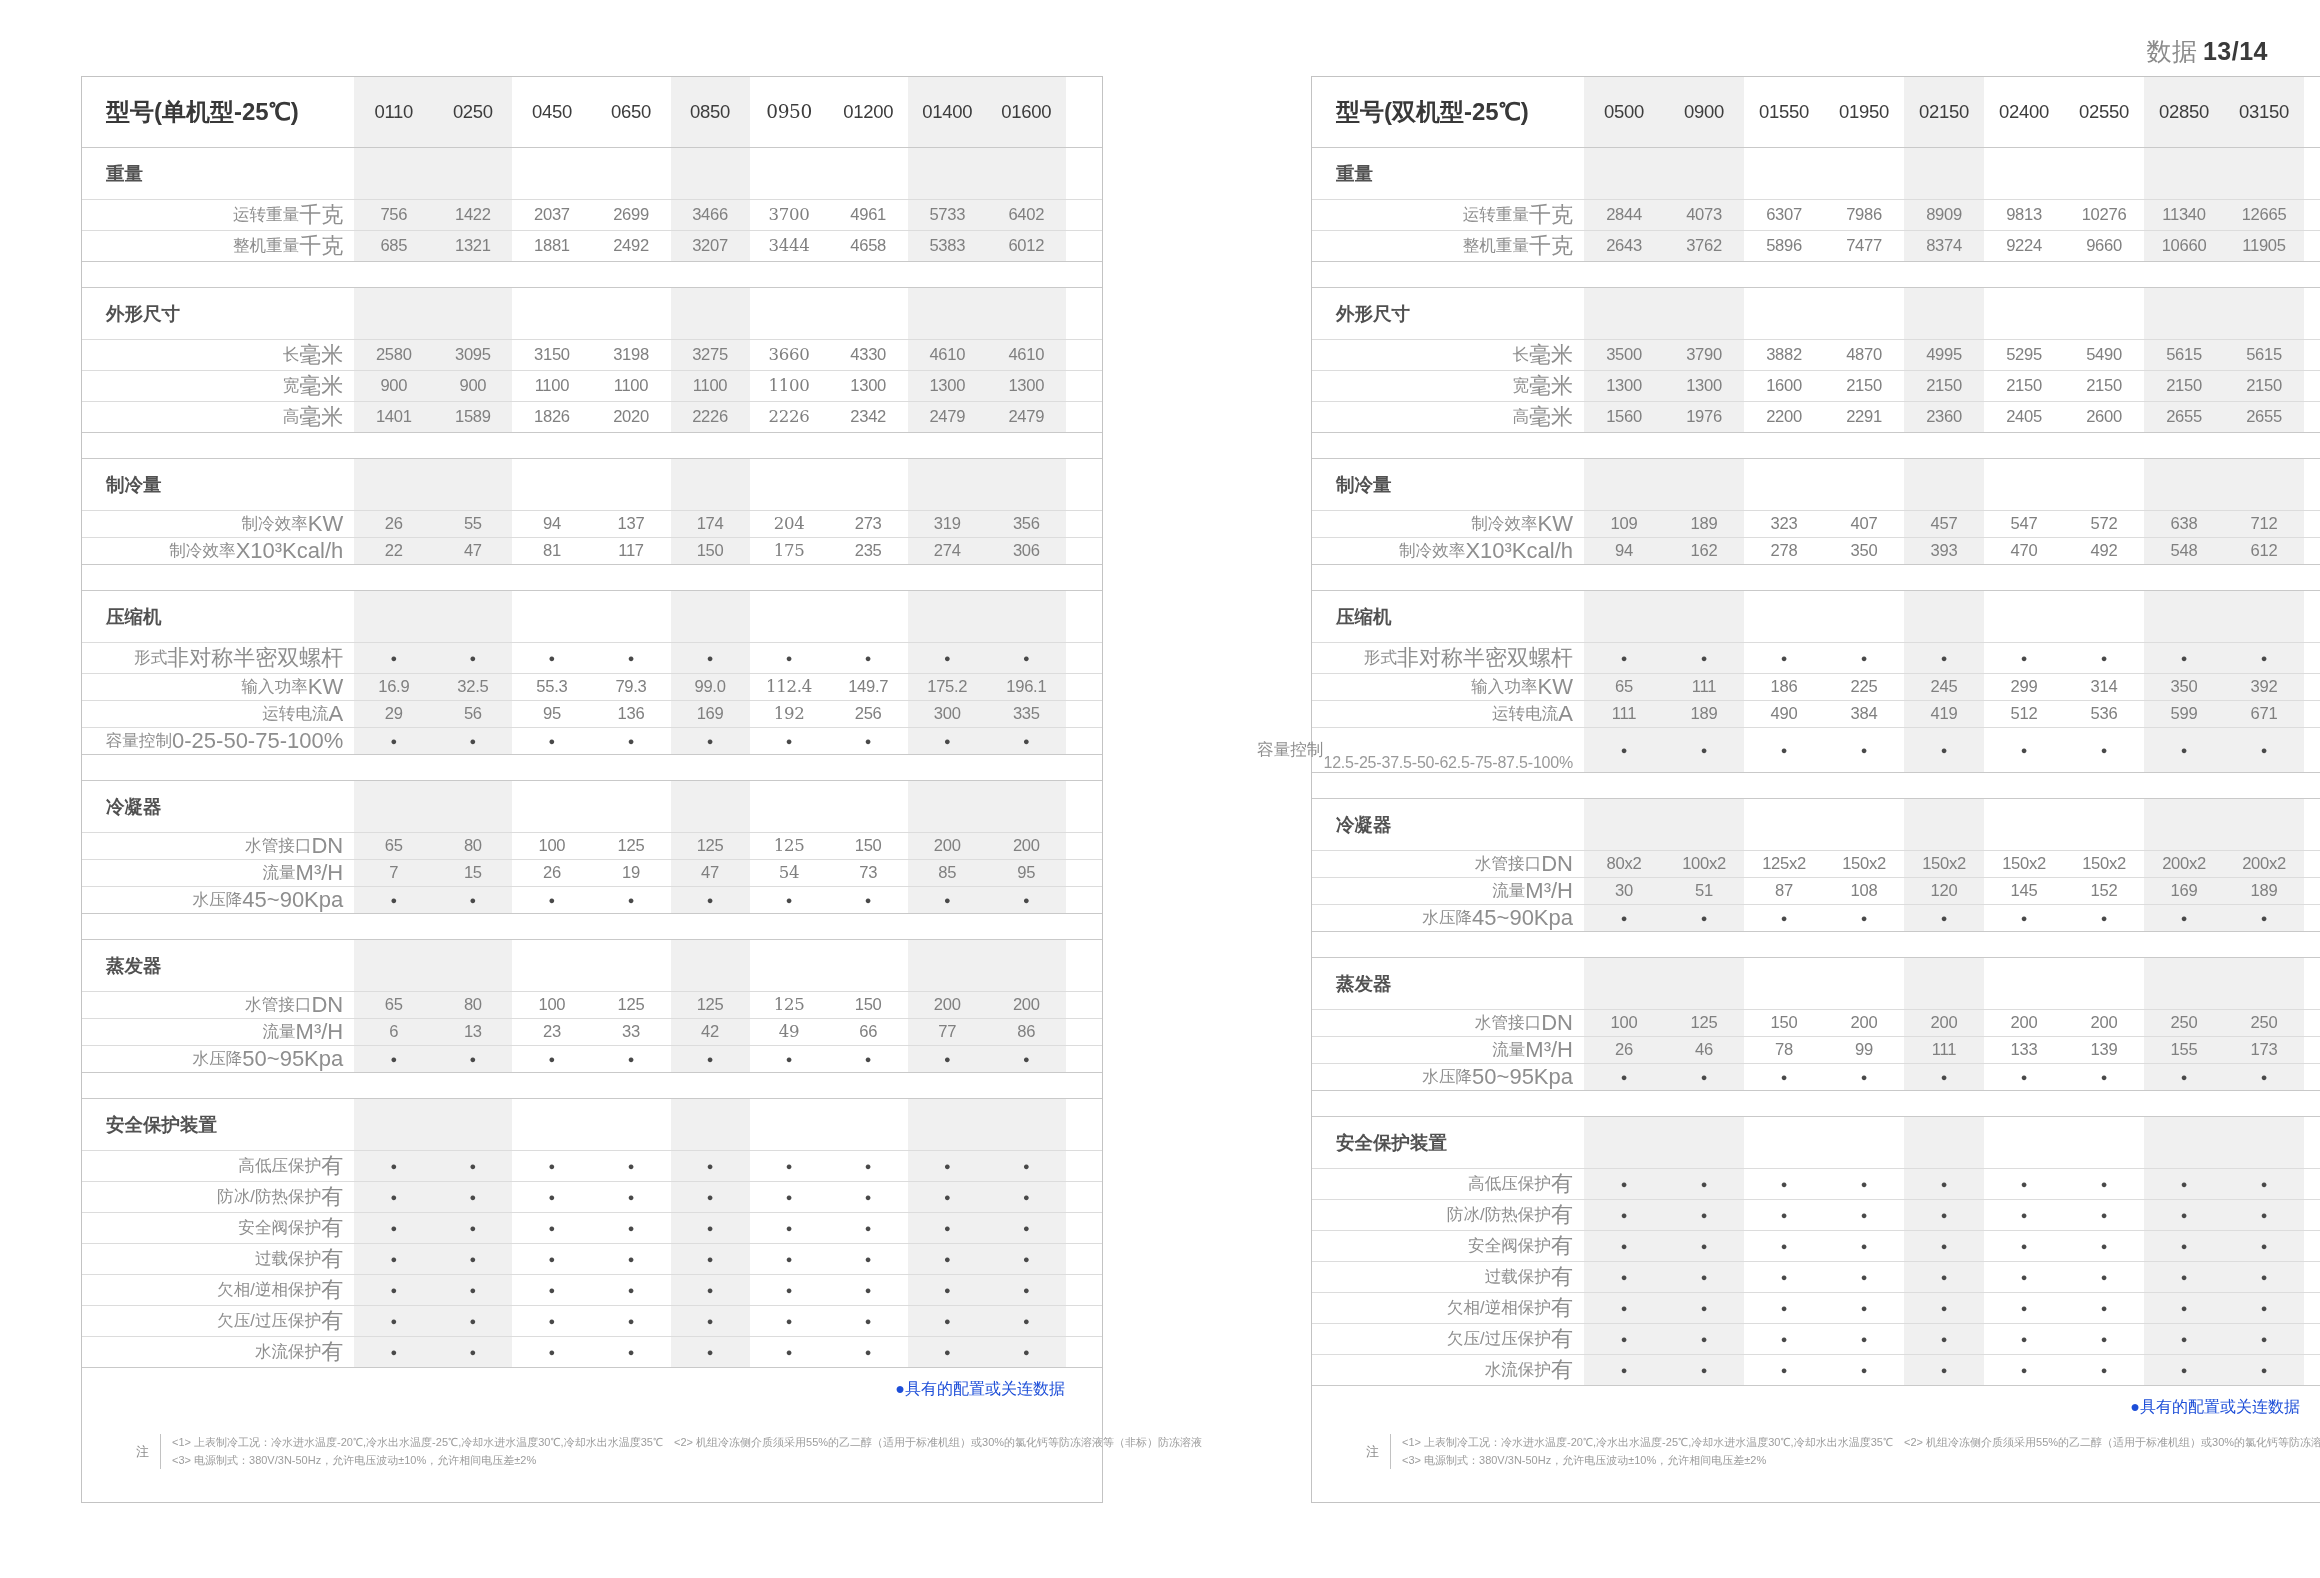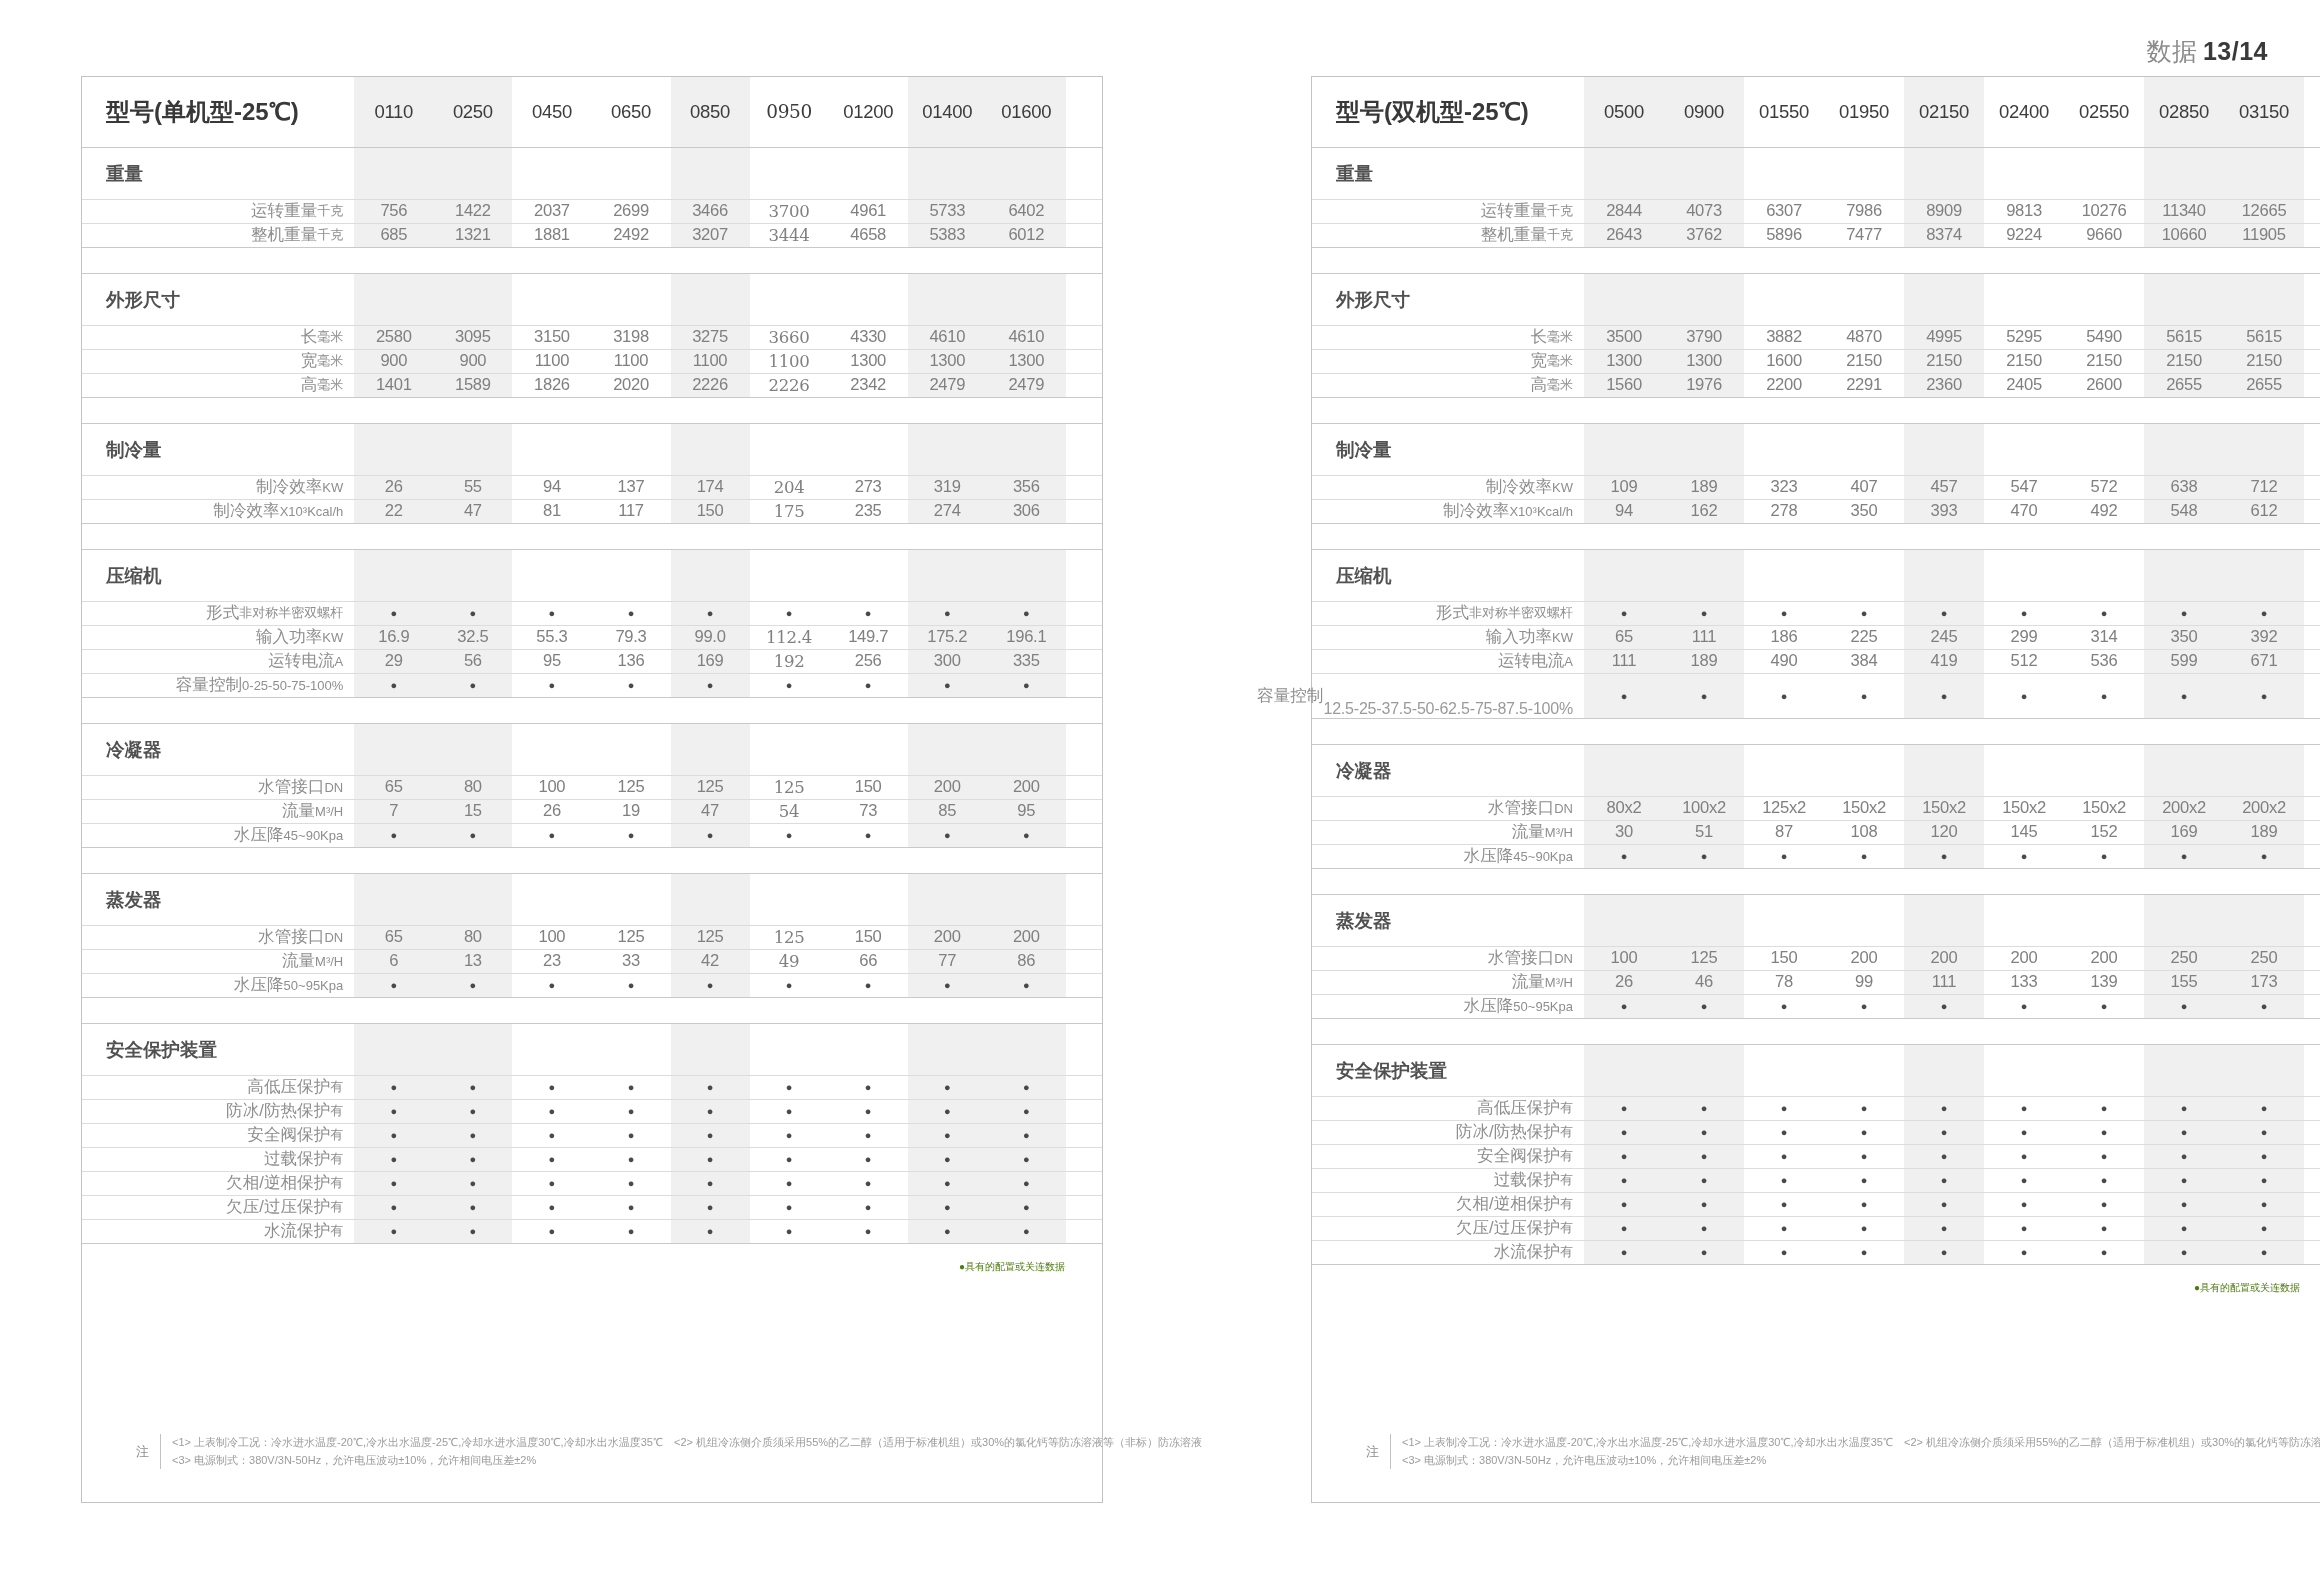--- a/index.html
+++ b/index.html
@@ -35,31 +35,31 @@
 
   td.htitle { padding-left:24px; font-size:24px; font-weight:bold; color:#383838; }
   td.hmodel { text-align:center; font-size:18.5px; color:#3c3c3c; letter-spacing:-0.3px; }
 
   td.stitle { padding-left:24px; font-size:18.5px; font-weight:bold; color:#515151; }
 
   td.labelunit { padding:0; }
   .lu { display:flex; justify-content:flex-end; align-items:center;
         padding-left:24px; padding-right:11px; }
   .lbl  { font-size:16.6px; color:#8e8e8e; white-space:nowrap; }
-  .unit { font-size:13px; color:#8e8e8e; white-space:nowrap; }
+  .unit { font-size:22px; color:#8e8e8e; white-space:nowrap; }
   .unit.small { font-size:16px; color:#9a9a9a; letter-spacing:-0.2px;margin-top:26px; }
 
   td.val { text-align:center; font-size:16.6px; color:#808080; letter-spacing:-0.3px; }
   td.val.dot { font-size:11px; color:#494949; letter-spacing:0; }
 
   
   #t0 td.vcol-5:not(.dot) { font-family:"DejaVu Serif", serif; }
 
   td.legendcell { text-align:right; padding-right:37px; }
-  .leg { font-size:10px; color:#4d7c0f; }
+  .leg { font-size:16px; color:#1d4ed8; }
 
   .notes {
     position:absolute; left:54px; right:18.5px; bottom:33px;
     display:flex; align-items:stretch;
   }
   .nmark {
     font-size:13px; color:#8d8d8d; padding-right:11px; margin-right:11px;
     border-right:0.9px solid #c2c2c2; display:flex; align-items:center;
   }
   .nlines { font-size:11px; color:#9c9c9c; line-height:17.5px; white-space:nowrap; }

